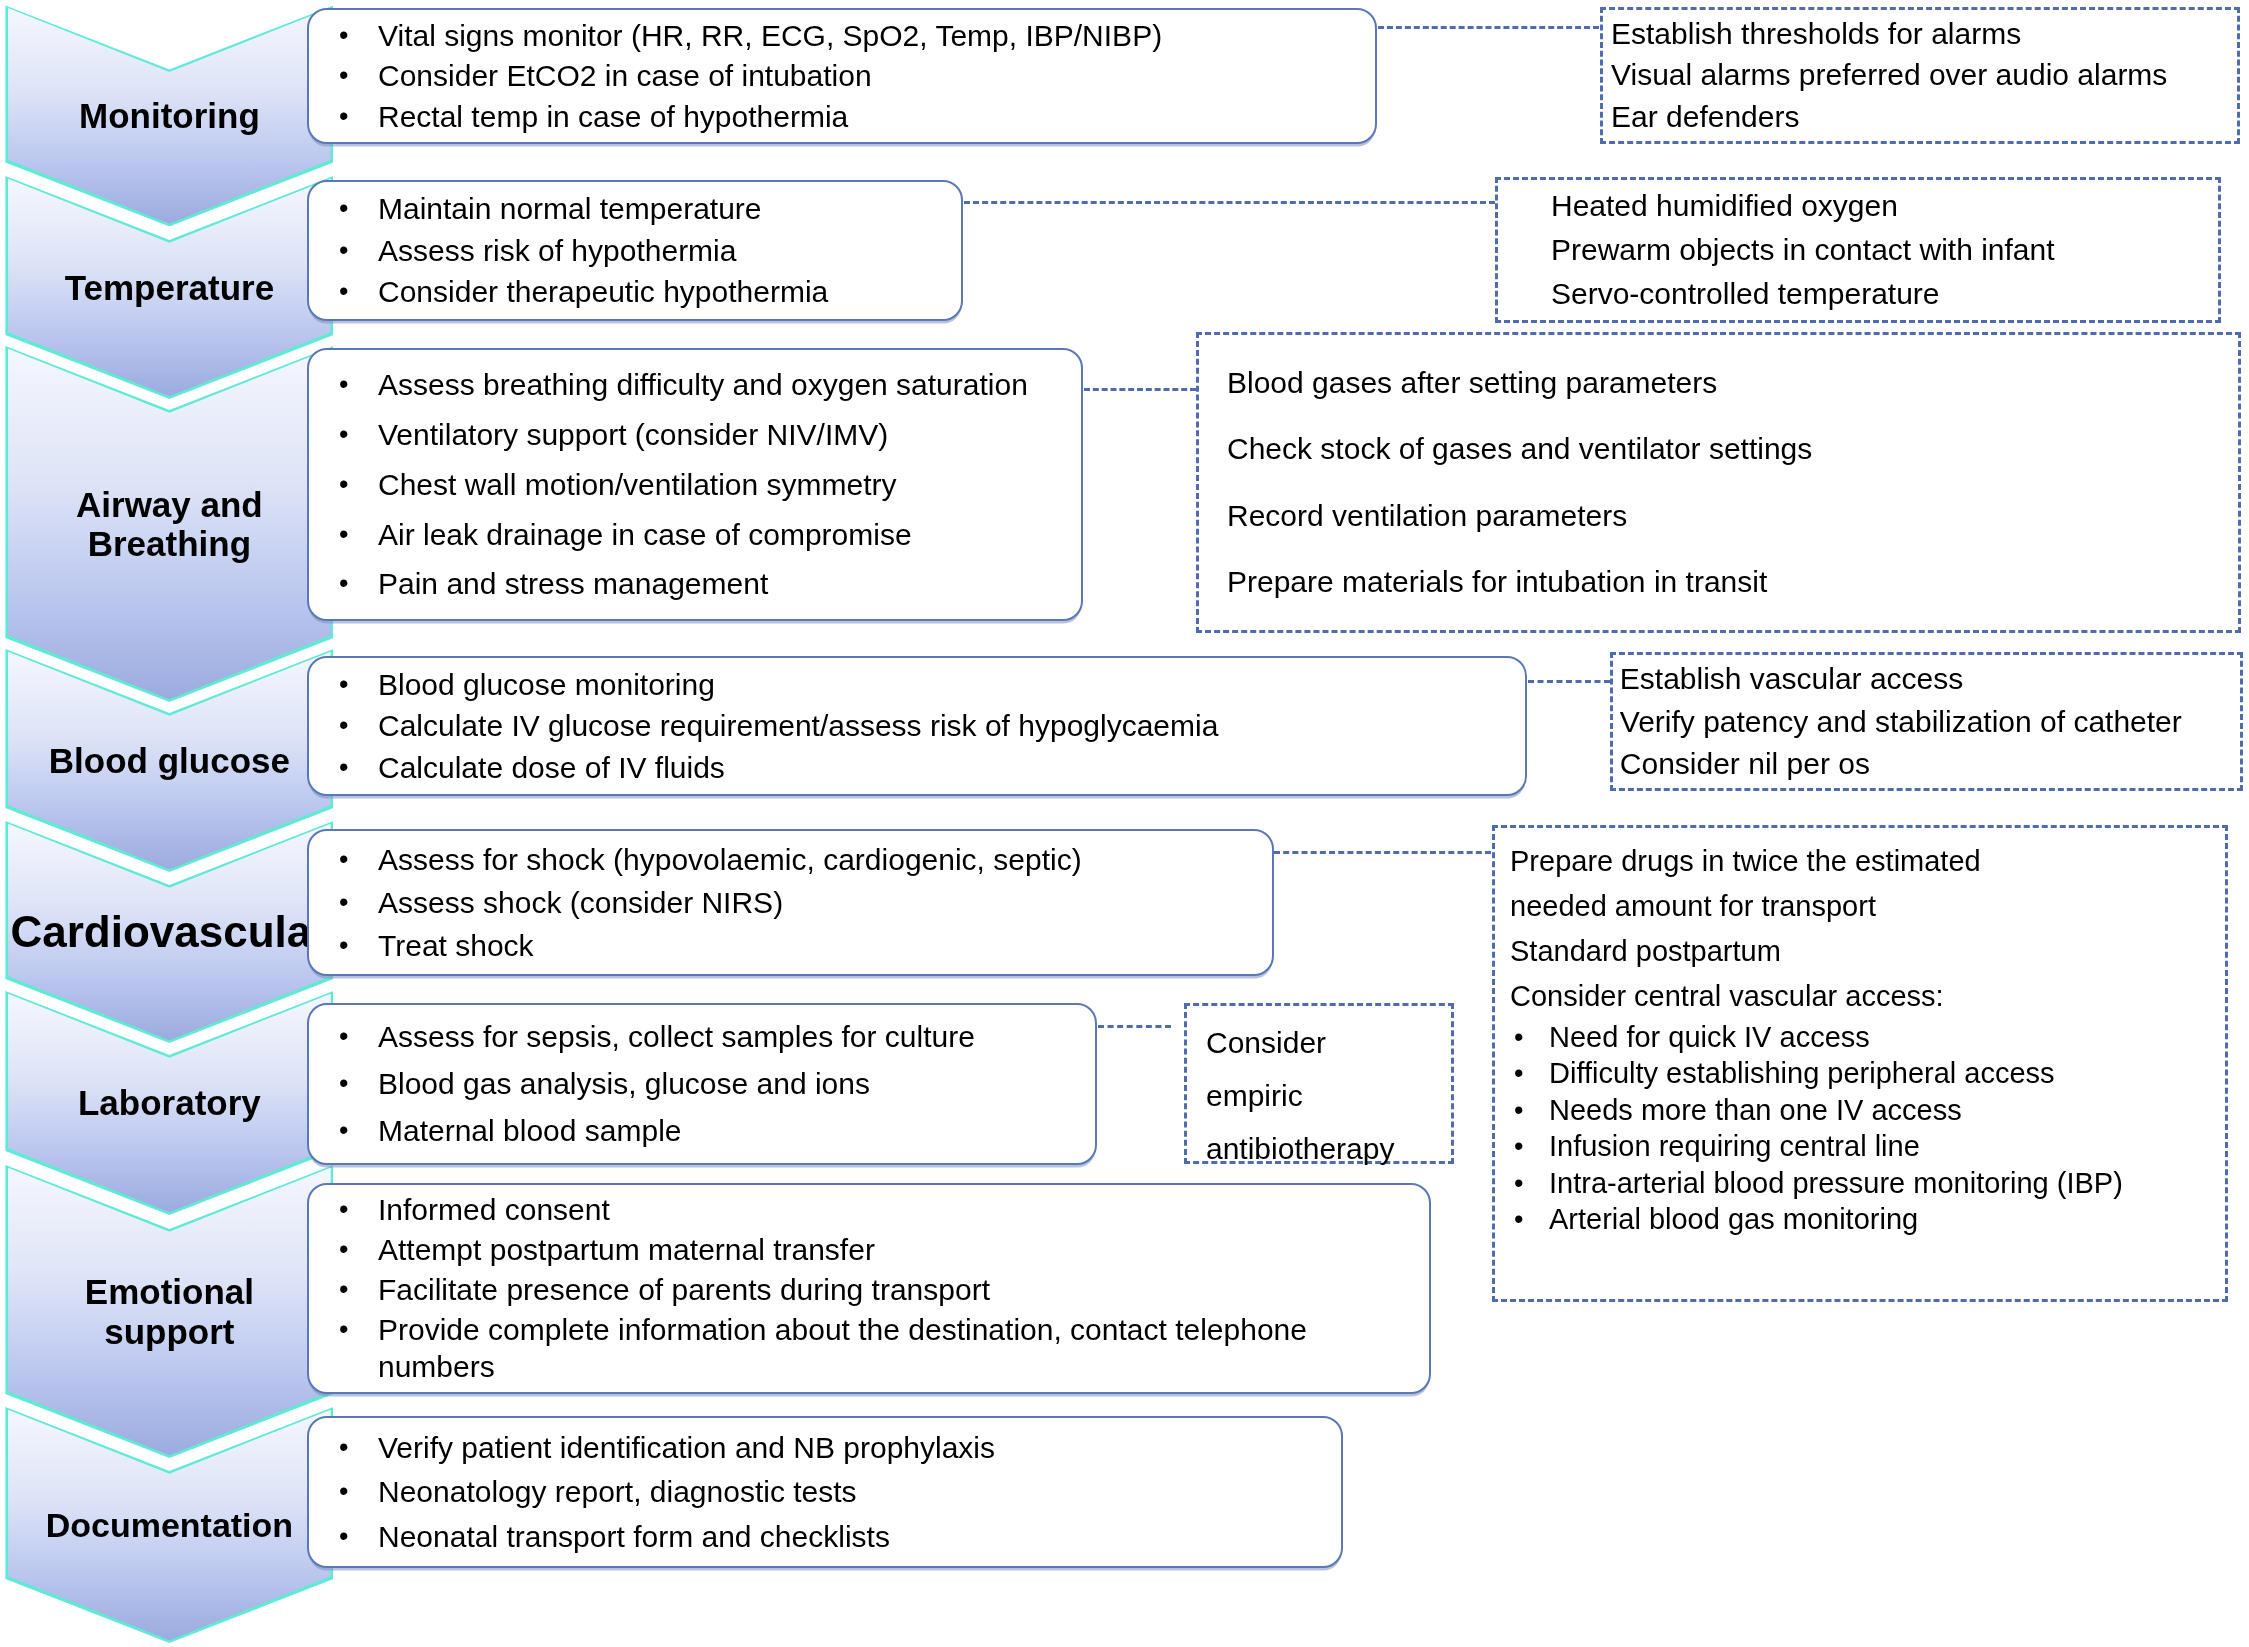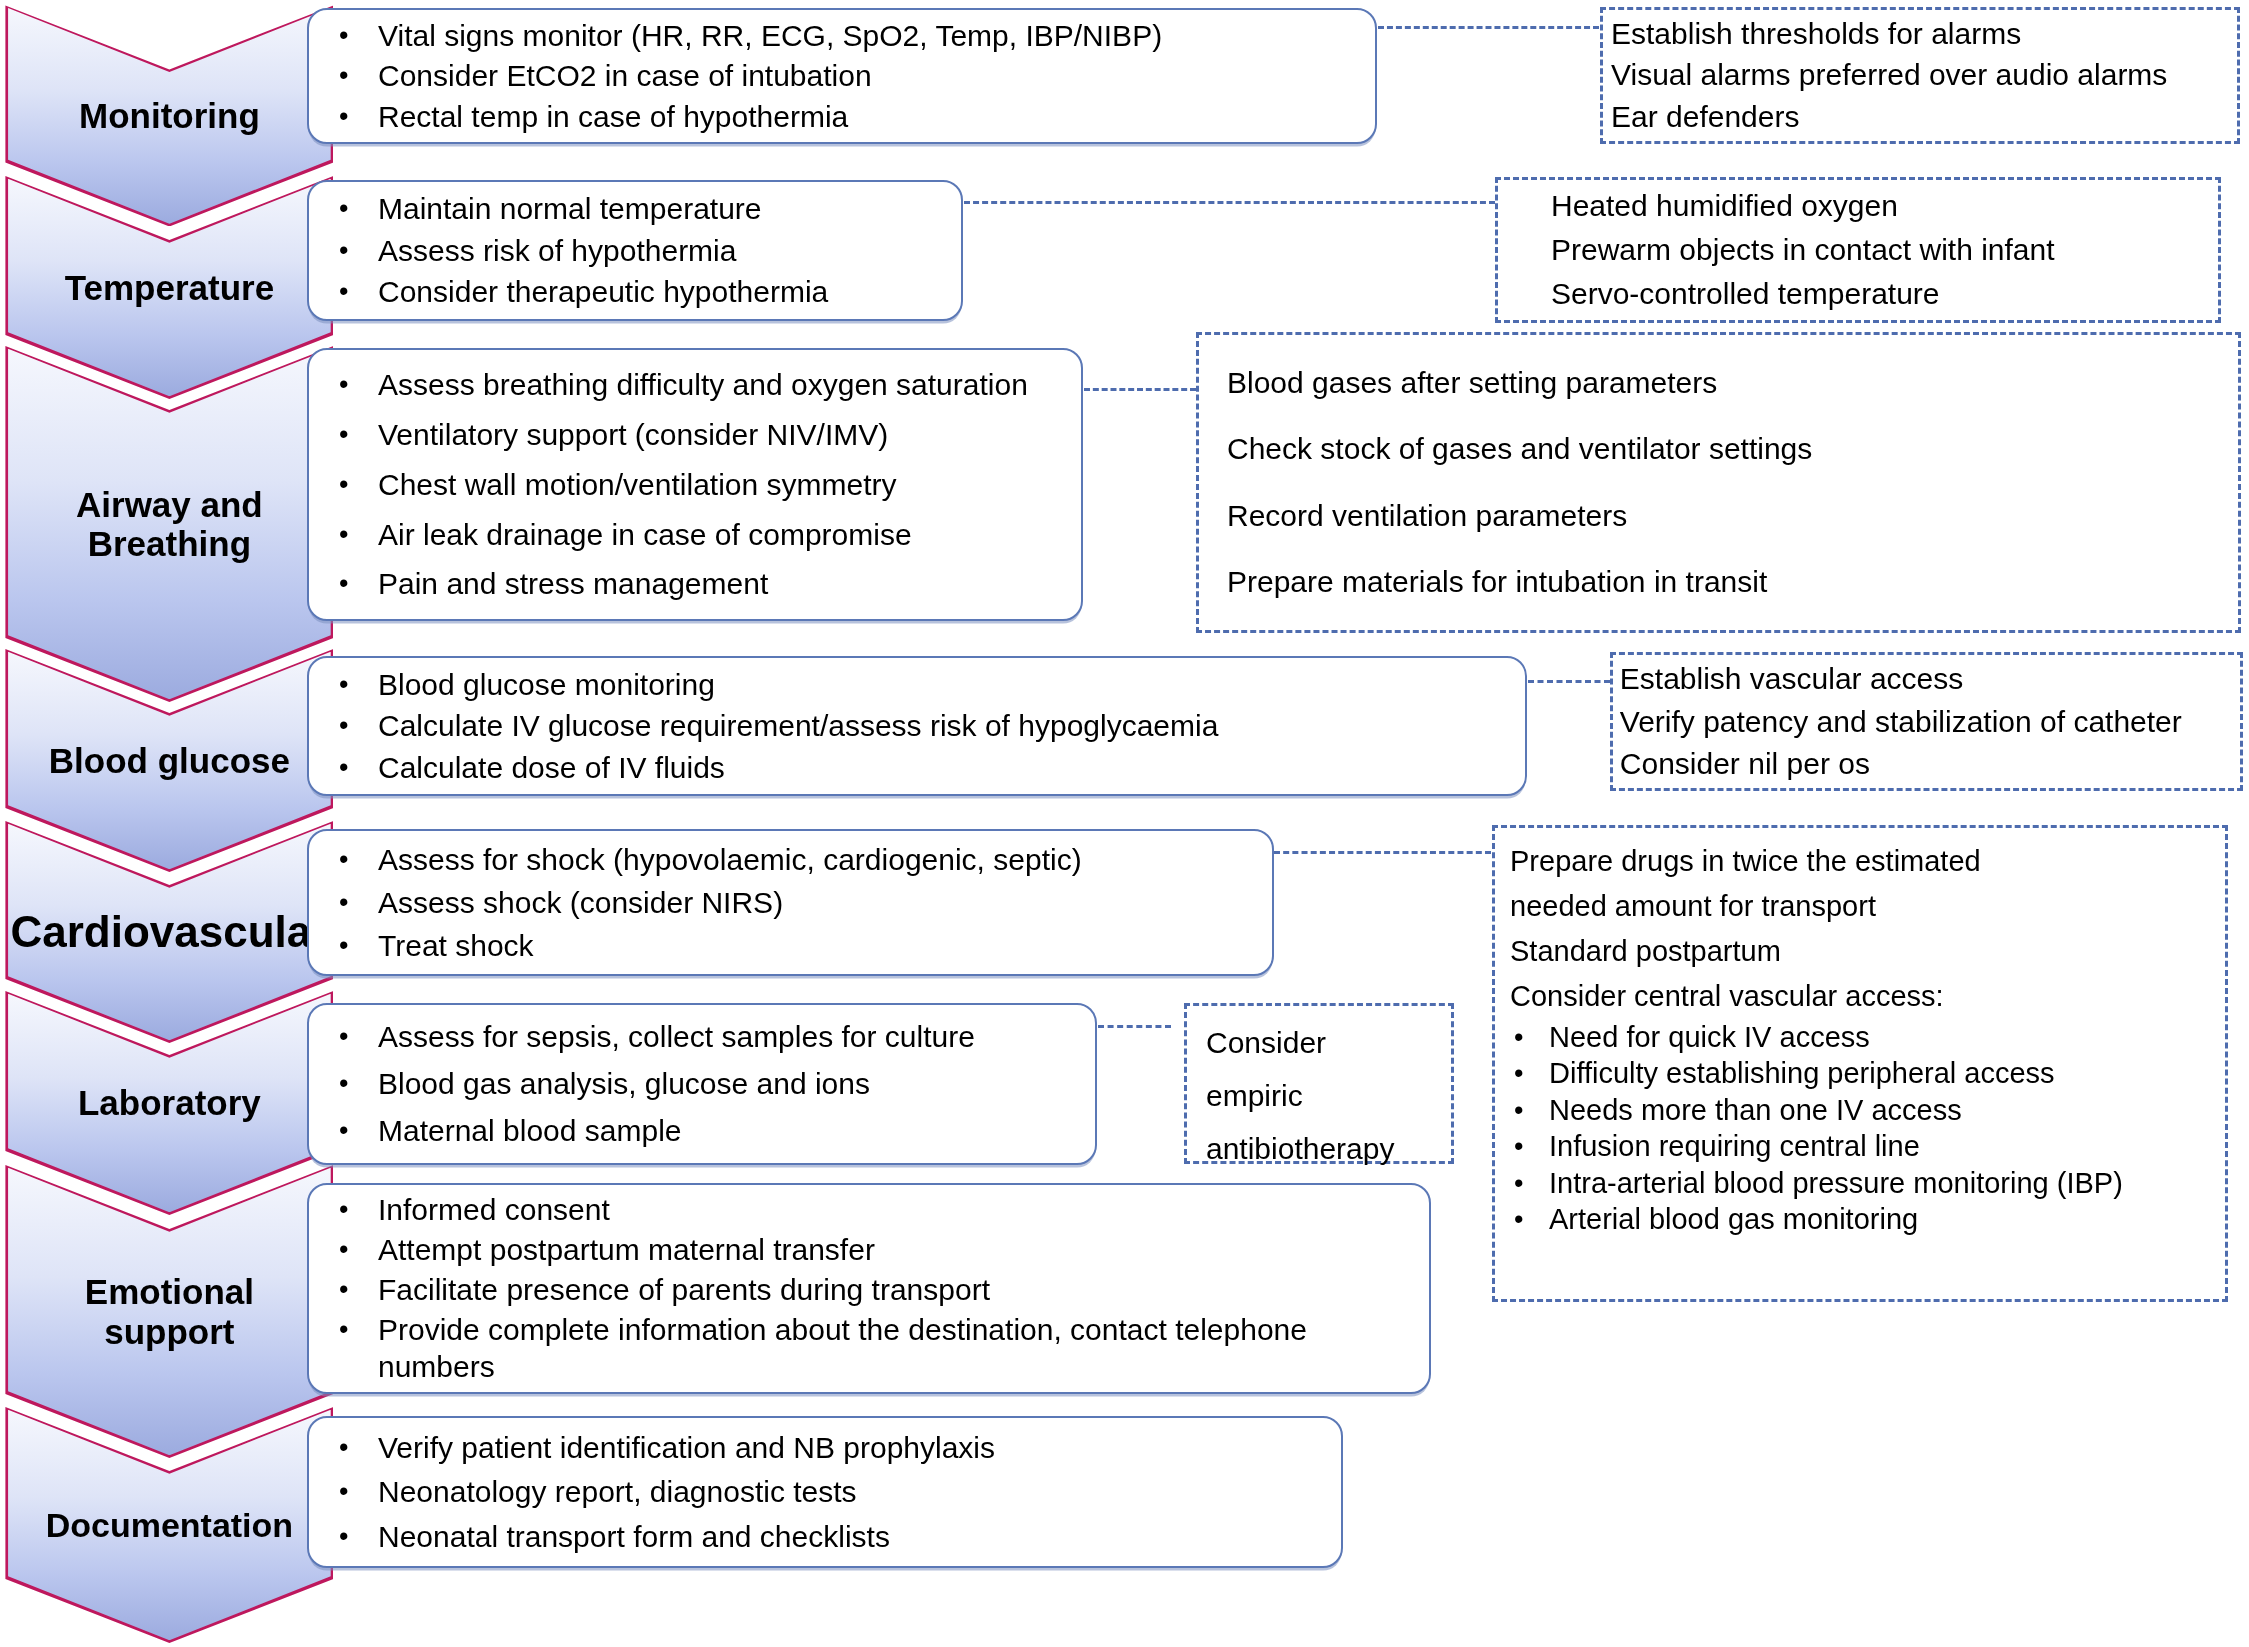--- a/index.html
+++ b/index.html
@@ -5,21 +5,21 @@
   html,body{margin:0;padding:0;background:#ffffff;}
   #canvas{
     position:relative;width:2250px;height:1647px;background:#ffffff;overflow:hidden;
     font-family:"Liberation Sans", sans-serif;color:#000;
   }
   
   .chev{
     position:absolute;left:5.4px;width:328px;
     --d:64px;--p:64px;
     clip-path:polygon(0 0,50% var(--d),100% 0,100% calc(100% - var(--p)),50% 100%,0 calc(100% - var(--p)));
-    background:#be185d;
+    background:#5eead4;
   }
   .chev-fill{
     position:absolute;inset:2.7px;
     clip-path:polygon(0 0,50% var(--d),100% 0,100% calc(100% - var(--p)),50% 100%,0 calc(100% - var(--p)));
     background:linear-gradient(180deg,#f5f7fd 0%,#dee4f7 38%,#bac6ee 72%,#9cabdf 100%);
   }
   .chev-label{
     position:absolute;inset:0;display:flex;align-items:center;justify-content:center;
     text-align:center;font-weight:bold;font-size:35px;line-height:1.12;padding:0 4px;
   }

